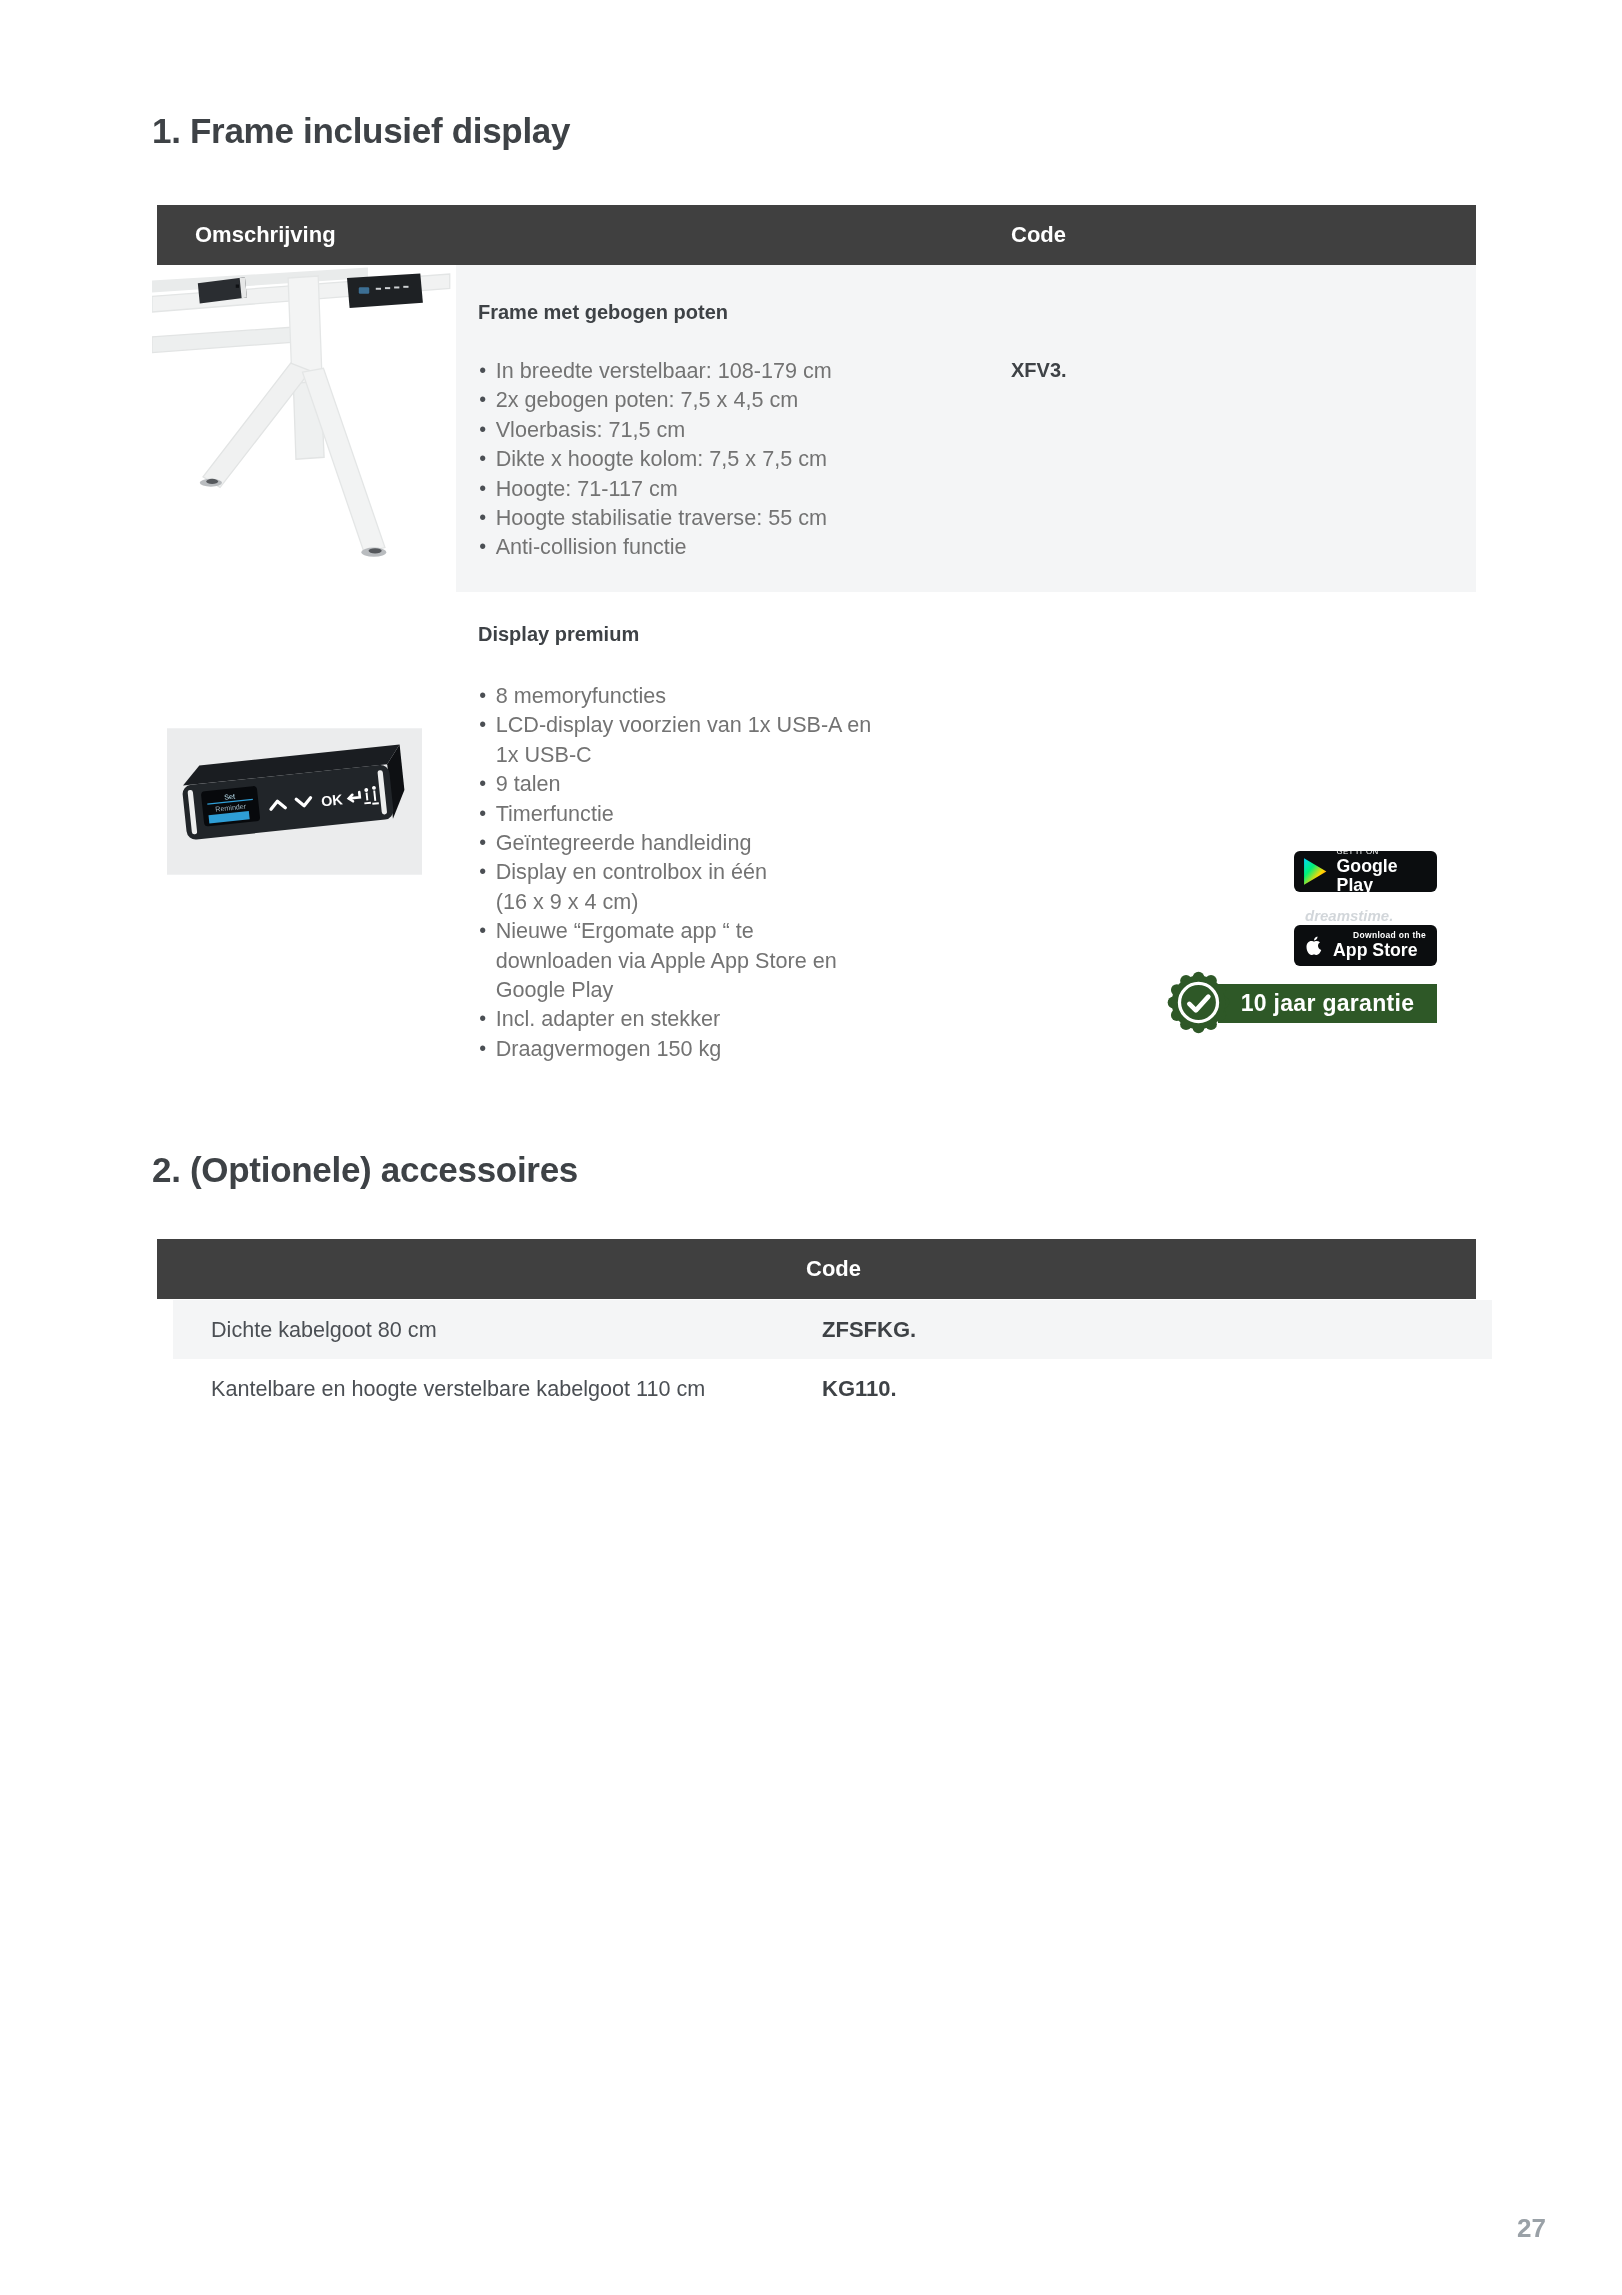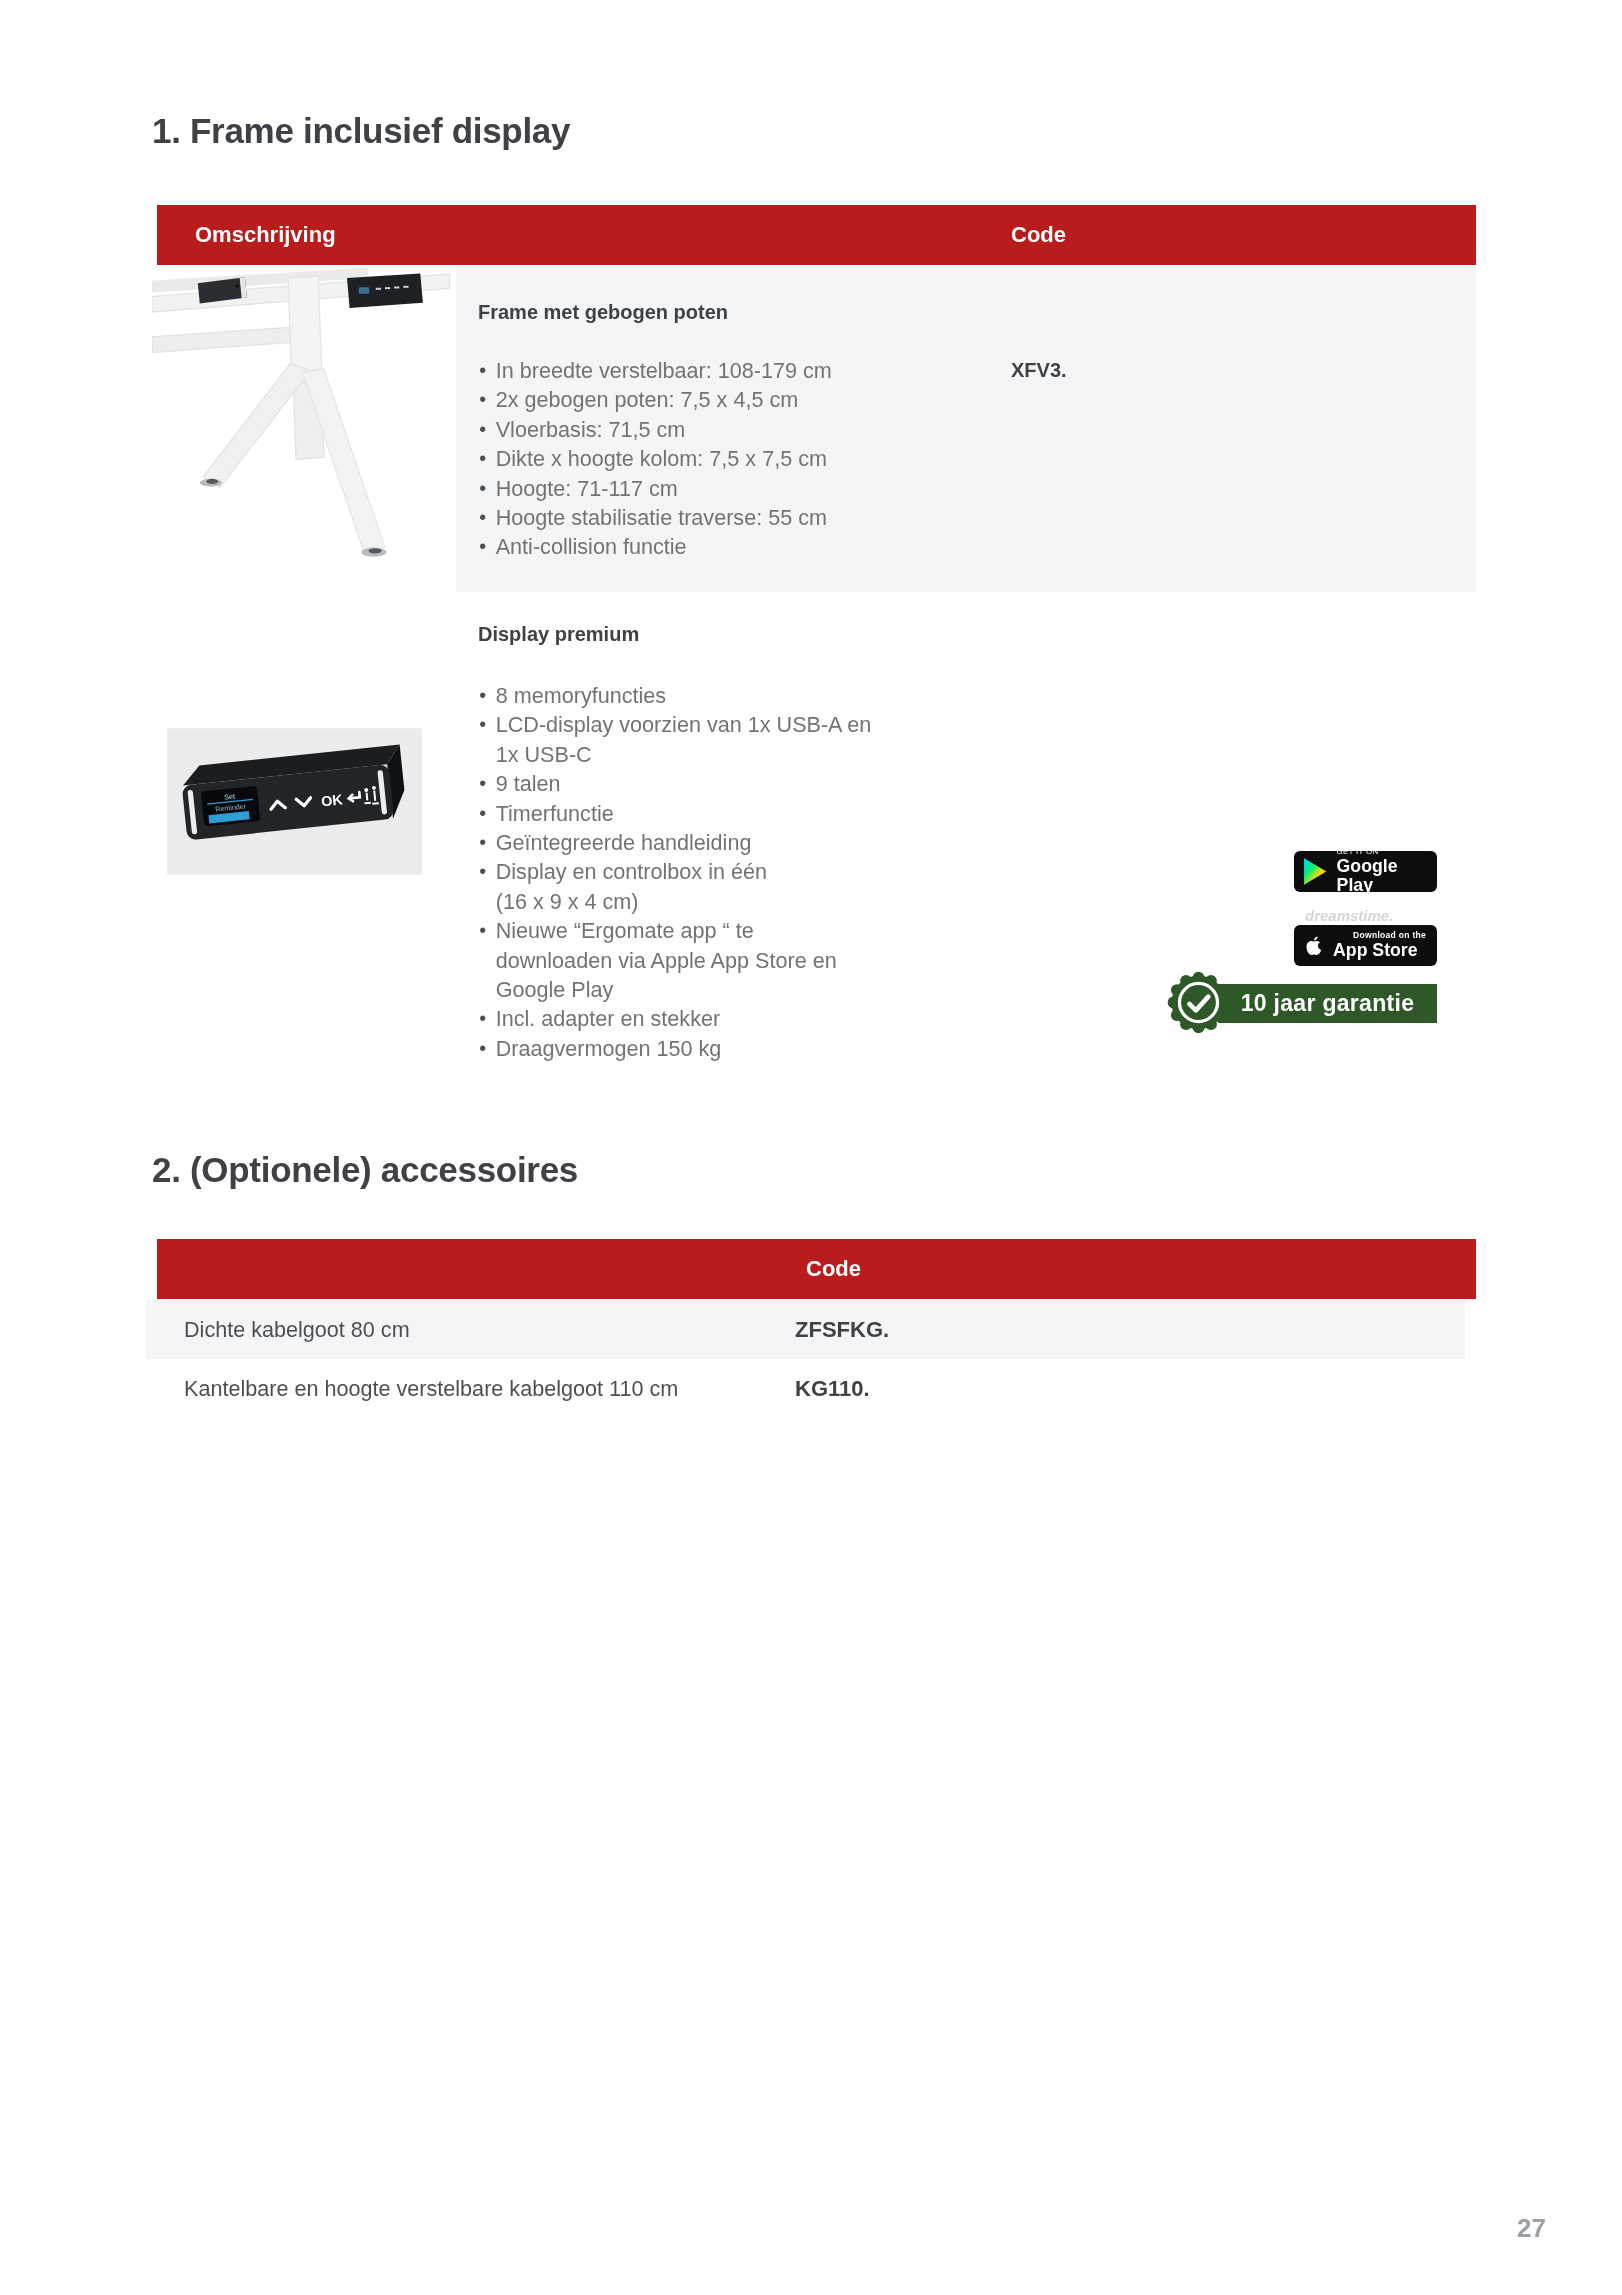--- a/index.html
+++ b/index.html
@@ -9,21 +9,21 @@
     -webkit-font-smoothing:antialiased;
   }
   .abs{position:absolute;}
   .h1{
     position:absolute;left:152px;
     font-size:35px;font-weight:bold;color:#3e4246;letter-spacing:-0.3px;
   }
   
   .thead{
     position:absolute;left:157px;width:1319px;height:60px;
-    background:#b91c1c;display:flex;align-items:center;
+    background:#404040;display:flex;align-items:center;
   }
   .thead .hcell{
     position:absolute;color:#ffffff;font-size:22px;font-weight:bold;top:0;height:60px;
     display:flex;align-items:center;
   }
   .rowbg{position:absolute;background:#f4f5f6;}
   .prod-title{
     position:absolute;font-size:20px;font-weight:bold;color:#3e4246;
   }
   ul.bullets{
@@ -50,21 +50,21 @@
   .watermark{
     position:absolute;left:1305px;top:907px;width:137px;
     font-size:15px;font-weight:bold;color:#aeb6bd;opacity:0.55;font-style:italic;
   }
   .warranty-bar{
     position:absolute;left:1218px;top:984px;width:219px;height:39px;
     background:#2e5827;display:flex;align-items:center;justify-content:center;
   }
   .warranty-bar span{color:#fff;font-size:23px;font-weight:bold;letter-spacing:0.3px;}
   
-  .acc-rows{position:absolute;left:146px;top:1300px;width:1319px;}
+  .acc-rows{position:absolute;left:173px;top:1300px;width:1319px;}
   .acc-row{position:relative;width:1319px;height:59px;}
   .acc-row:nth-of-type(1){background:#f4f5f6;}
   .acc-row .desc{
     position:absolute;left:38px;top:0;height:59px;display:flex;align-items:center;
     font-size:21.6px;color:#4b4f54;
   }
   .acc-row .code{
     position:absolute;left:649px;top:0;height:59px;display:flex;align-items:center;
     font-size:22px;font-weight:bold;color:#3e4246;
   }

